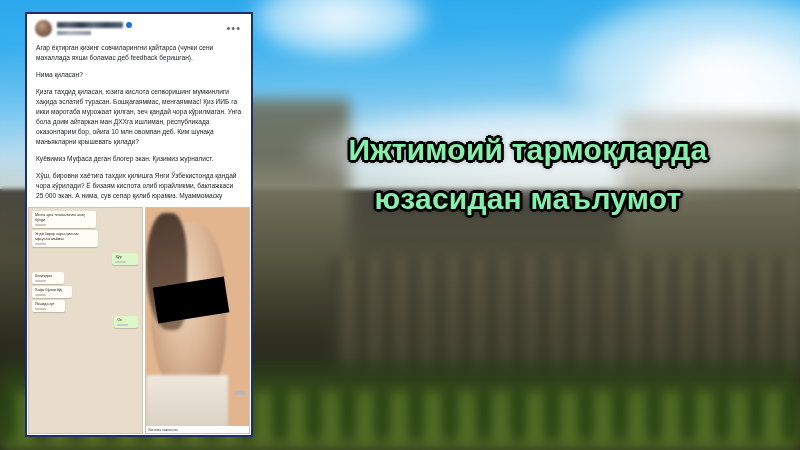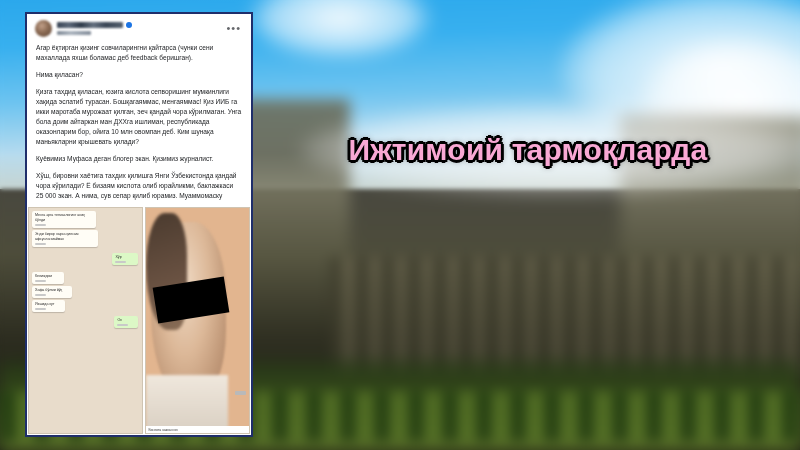--- a/index.html
+++ b/index.html
@@ -54,21 +54,21 @@
     position:absolute; bottom:2%; left:0; width:100%; height:11%;
     background:repeating-linear-gradient(90deg, rgba(36,62,18,.9) 0px, rgba(36,62,18,.9) 16px, rgba(86,114,38,.85) 16px, rgba(86,114,38,.85) 34px);
     filter:blur(6px);
   }
   .bg-blurcover { position:absolute; inset:0; backdrop-filter:blur(2px); }
 
   
   .headline {
     position:absolute; left:268px; top:126px; width:520px;
     text-align:center;
-    color:#f9a8d4;
+    color:#86efac;
     font-weight:bold;
     font-size:30px;
     line-height:1.62;
     letter-spacing:.2px;
     text-shadow:
       -2px -2px 0 #000, 2px -2px 0 #000, -2px 2px 0 #000, 2px 2px 0 #000,
       -3px 0 0 #000, 3px 0 0 #000, 0 -3px 0 #000, 0 3px 0 #000,
       0 0 7px rgba(0,0,0,.85);
   }
   .headline div { white-space:nowrap; }
@@ -200,20 +200,21 @@
   <div class="bg-building"></div>
   <div class="bg-facade"></div>
   <div class="bg-cloud c3"></div>
   <div class="bg-green"></div>
   <div class="bg-hedge"></div>
   <div class="bg-blurcover"></div>
 </div>
 
 <div class="headline">
   <div>Ижтимоий тармоқларда</div>
+  <div>юзасидан маълумот</div>
 </div>
 
 <div class="post-card">
 
   <div class="post-head">
     <div class="avatar"></div>
     <div class="head-lines">
       <div class="name-row">
         <div class="name-blur"></div>
         <div class="verified"></div>

